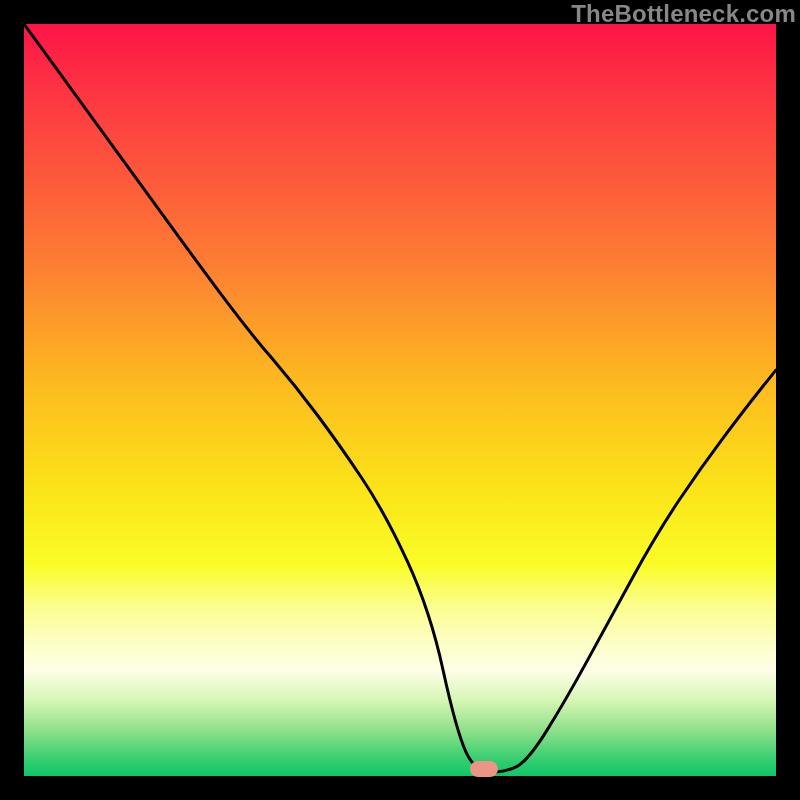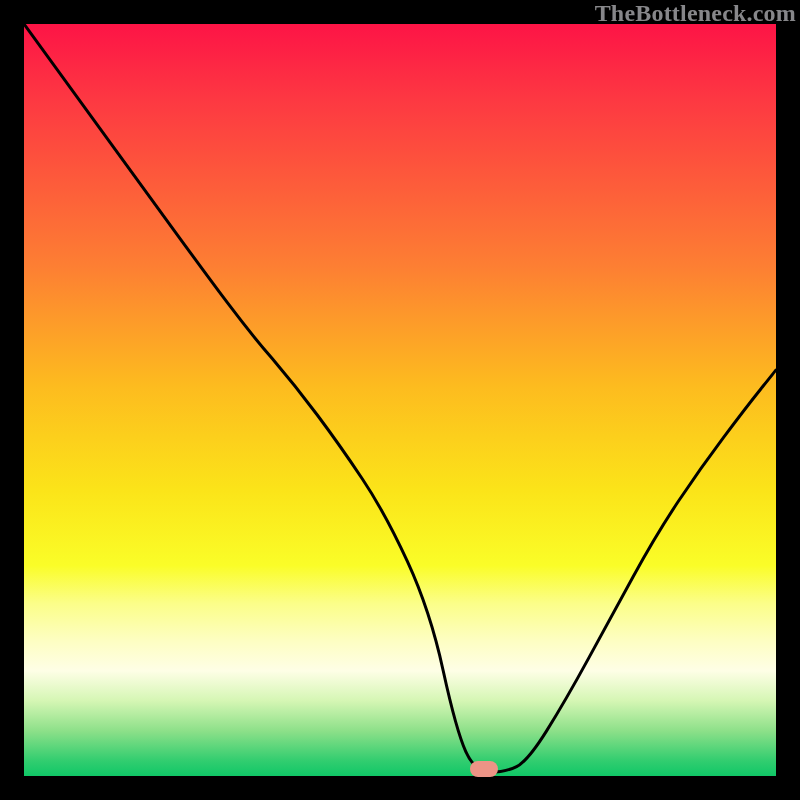--- a/index.html
+++ b/index.html
@@ -50,21 +50,21 @@
     position: absolute;
     width: 28px;
     height: 16px;
     border-radius: 10px;
     background: #ec9486;
   }
   .watermark {
     position: absolute;
     top: 0;
     right: 4px;
-    font-family: Liberation Serif, serif;
+    font-family: Liberation Sans, sans-serif;
     font-size: 24px;
     font-weight: 600;
     color: #87878a;
     letter-spacing: 0.2px;
   }
 </style>
 </head>
 <body>
 
 <div class="chart-container">

